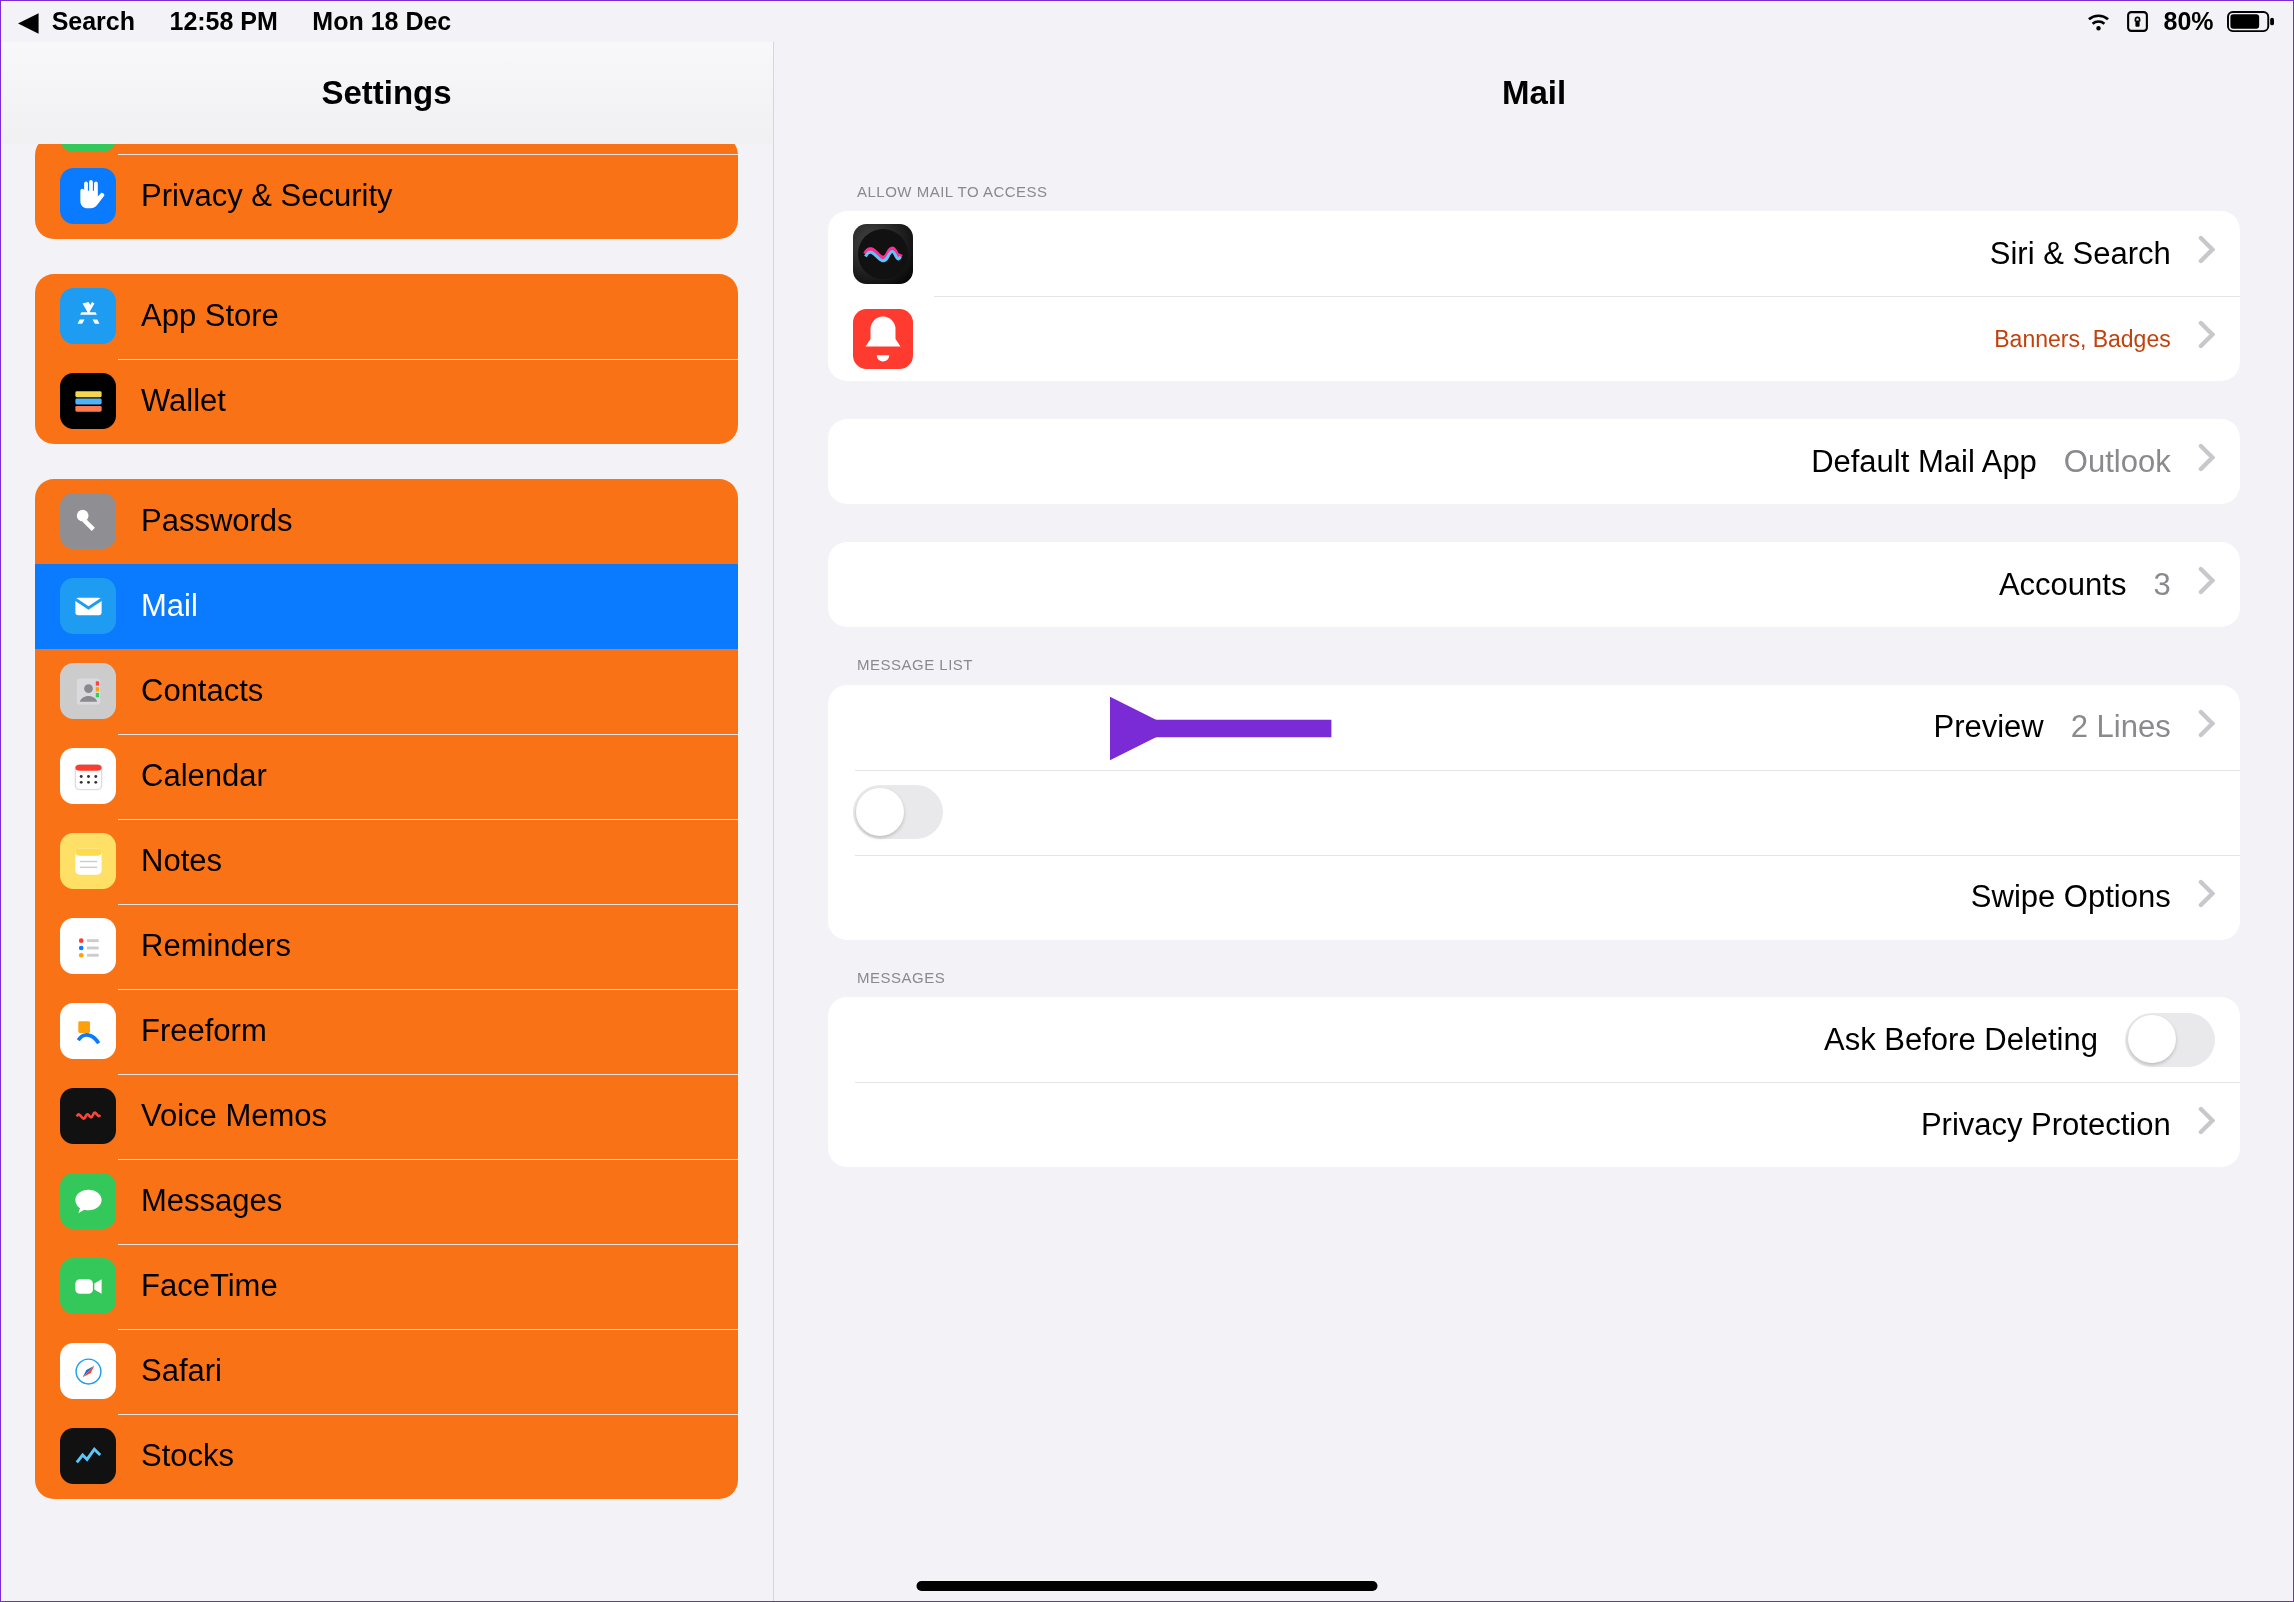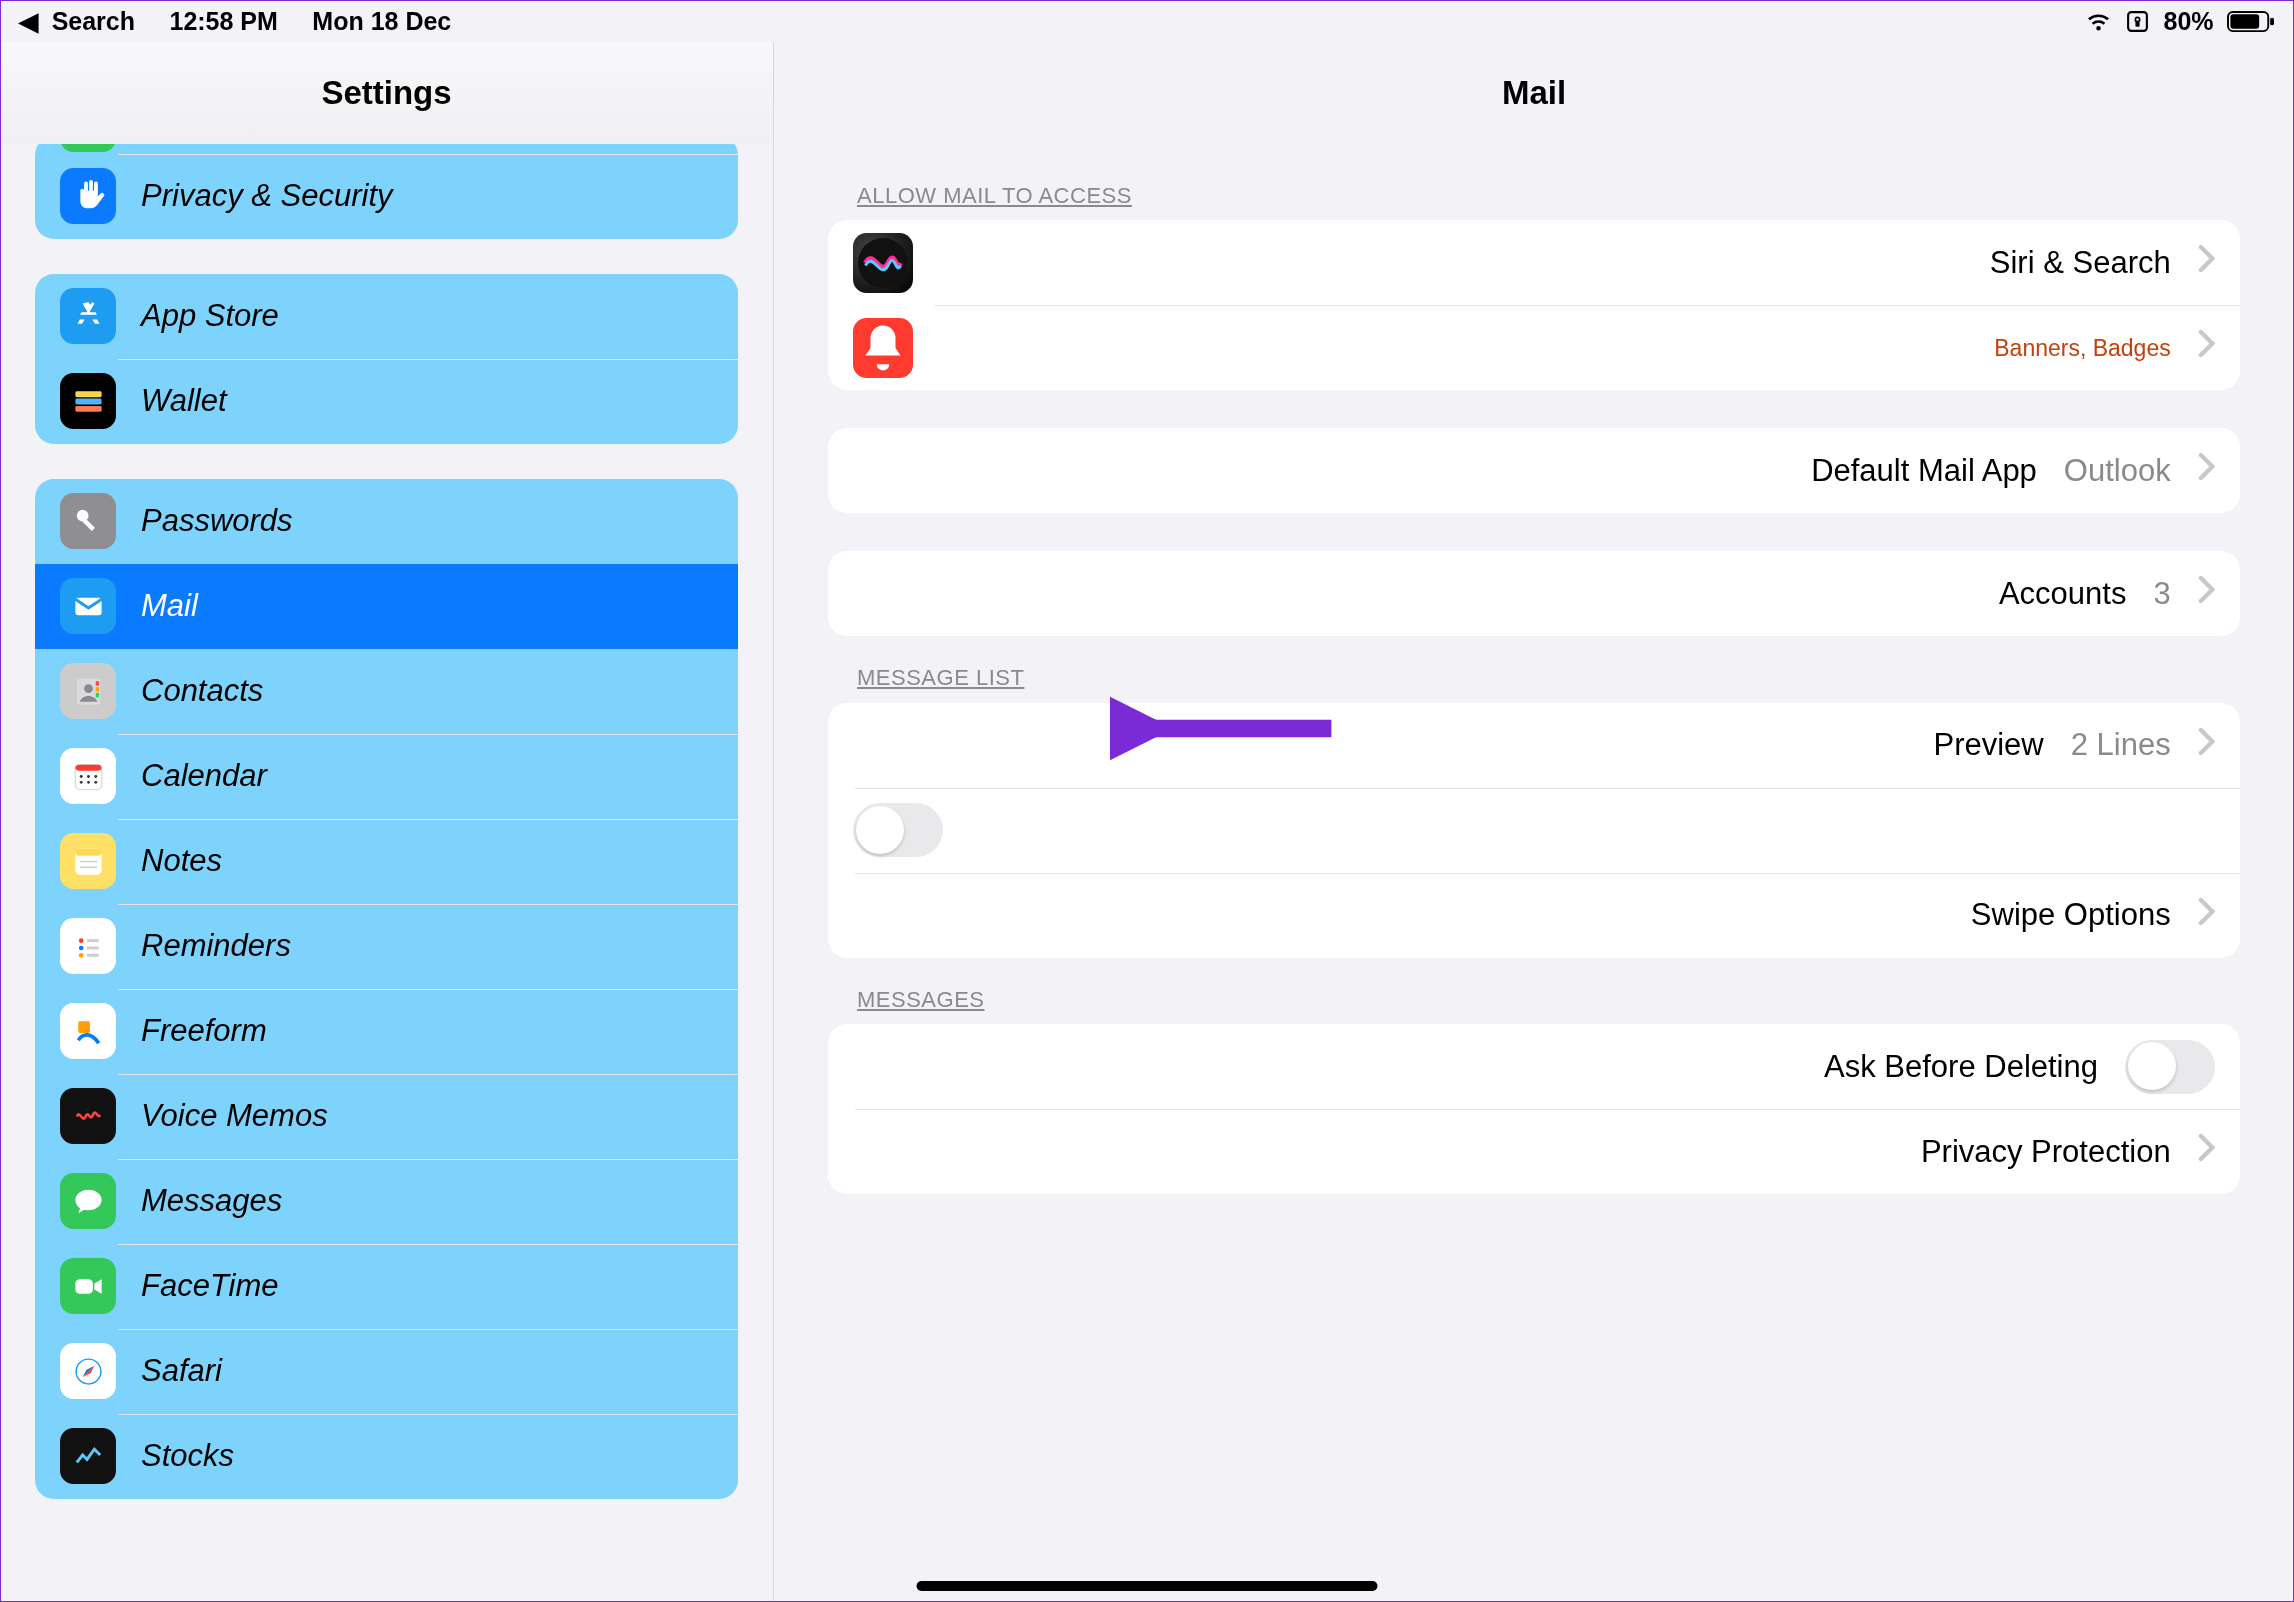--- a/index.html
+++ b/index.html
@@ -24,21 +24,21 @@
   border-right: 1px solid #d6d6db;
   display: flex; flex-direction: column;
 }
 .sidebar-header {
   height: 102px; display: flex; align-items: center; justify-content: center;
   font-size: 33px; font-weight: 600;
   background: linear-gradient(#f8f8fa,#f0f0f3);
 }
 .sidebar-scroll { flex:1; overflow: hidden; padding: 0 35px 38px 35px; }
 .group {
-  background: #7dd3fc; border-radius: 19px; margin-top: 35px; overflow: hidden; font-style: italic;
+  background: #f97316; border-radius: 19px; margin-top: 35px; overflow: hidden;
 }
 .group.first { margin-top: -7.7px; } 
 .row {
   display: flex; align-items: center; gap: 25px;
   min-height: 85px; padding: 0 25px; position: relative;
   font-size: 31px; color: #000;
 }
 .row + .row::before {
   content:""; position:absolute; top:0; left: 83px; right:0; height:1px; background:#e3e3e8;
 }
@@ -51,22 +51,22 @@
 .icon svg { width: 35px; height: 35px; }
 .detail {
   flex:1; background:#f2f2f7; overflow:auto;
 }
 .detail-header {
   height:102px; display:flex; align-items:center; justify-content:center;
   font-size:33px; font-weight:600;
 }
 .detail-body { padding: 9.6px 54px 38px 54px; }
 .sect-label {
-  font-size: 22px; color:#8a8a8e; letter-spacing:0.5px;
-  padding: 29px 0 11.5px 29px; text-transform: uppercase; text-decoration: underline;
+  font-size: 15px; color:#8a8a8e; letter-spacing:0.5px;
+  padding: 29px 0 11.5px 29px; text-transform: uppercase;
 }
 .dgroup { background:#fff; border-radius:19px; overflow:hidden; }
 .drow {
   display:flex; align-items:center; gap:27px;
   min-height: 85px; padding: 0 25px; position:relative; font-size:31px;
 }
 .drow + .drow::before {
   content:""; position:absolute; top:0; left: 27px; right:0; height:1px; background:#e3e3e8;
 }
 .drow.with-icon + .drow::before, .drow.with-icon::before { left: 106px; }

